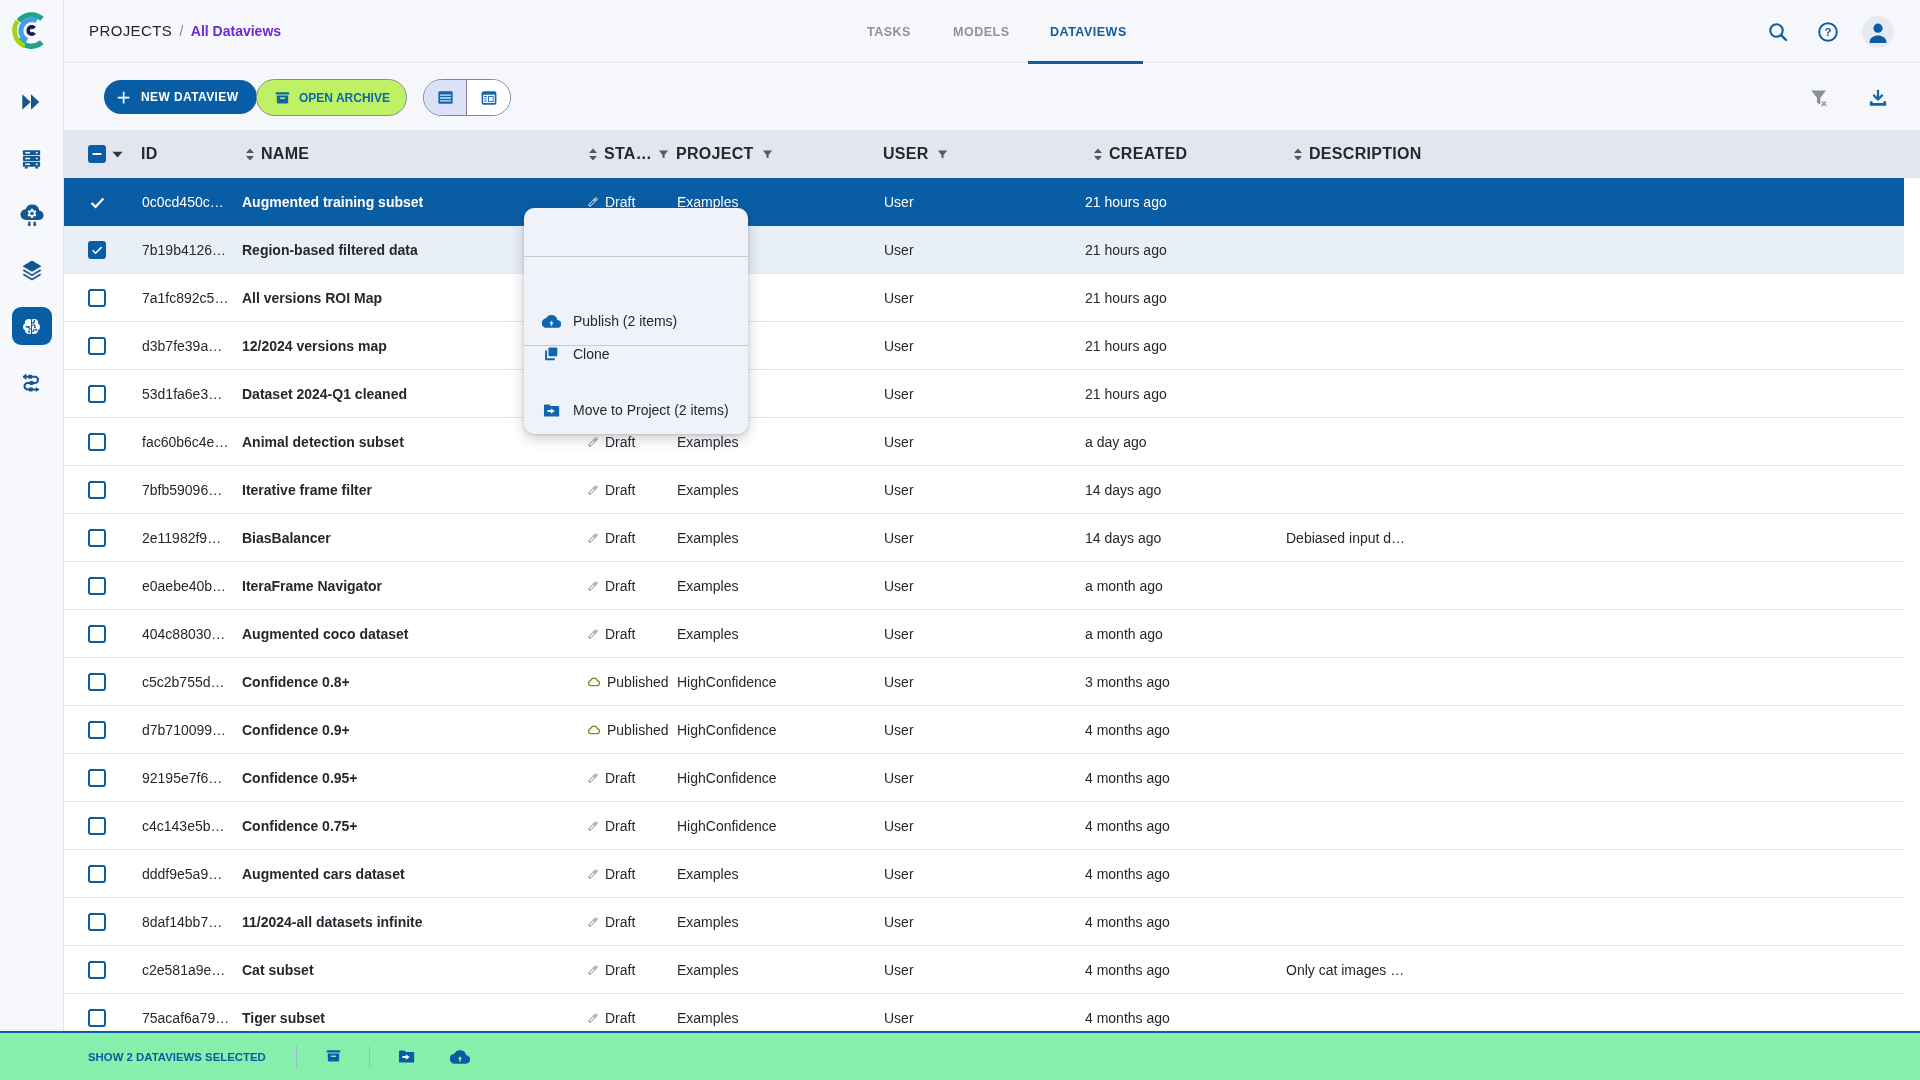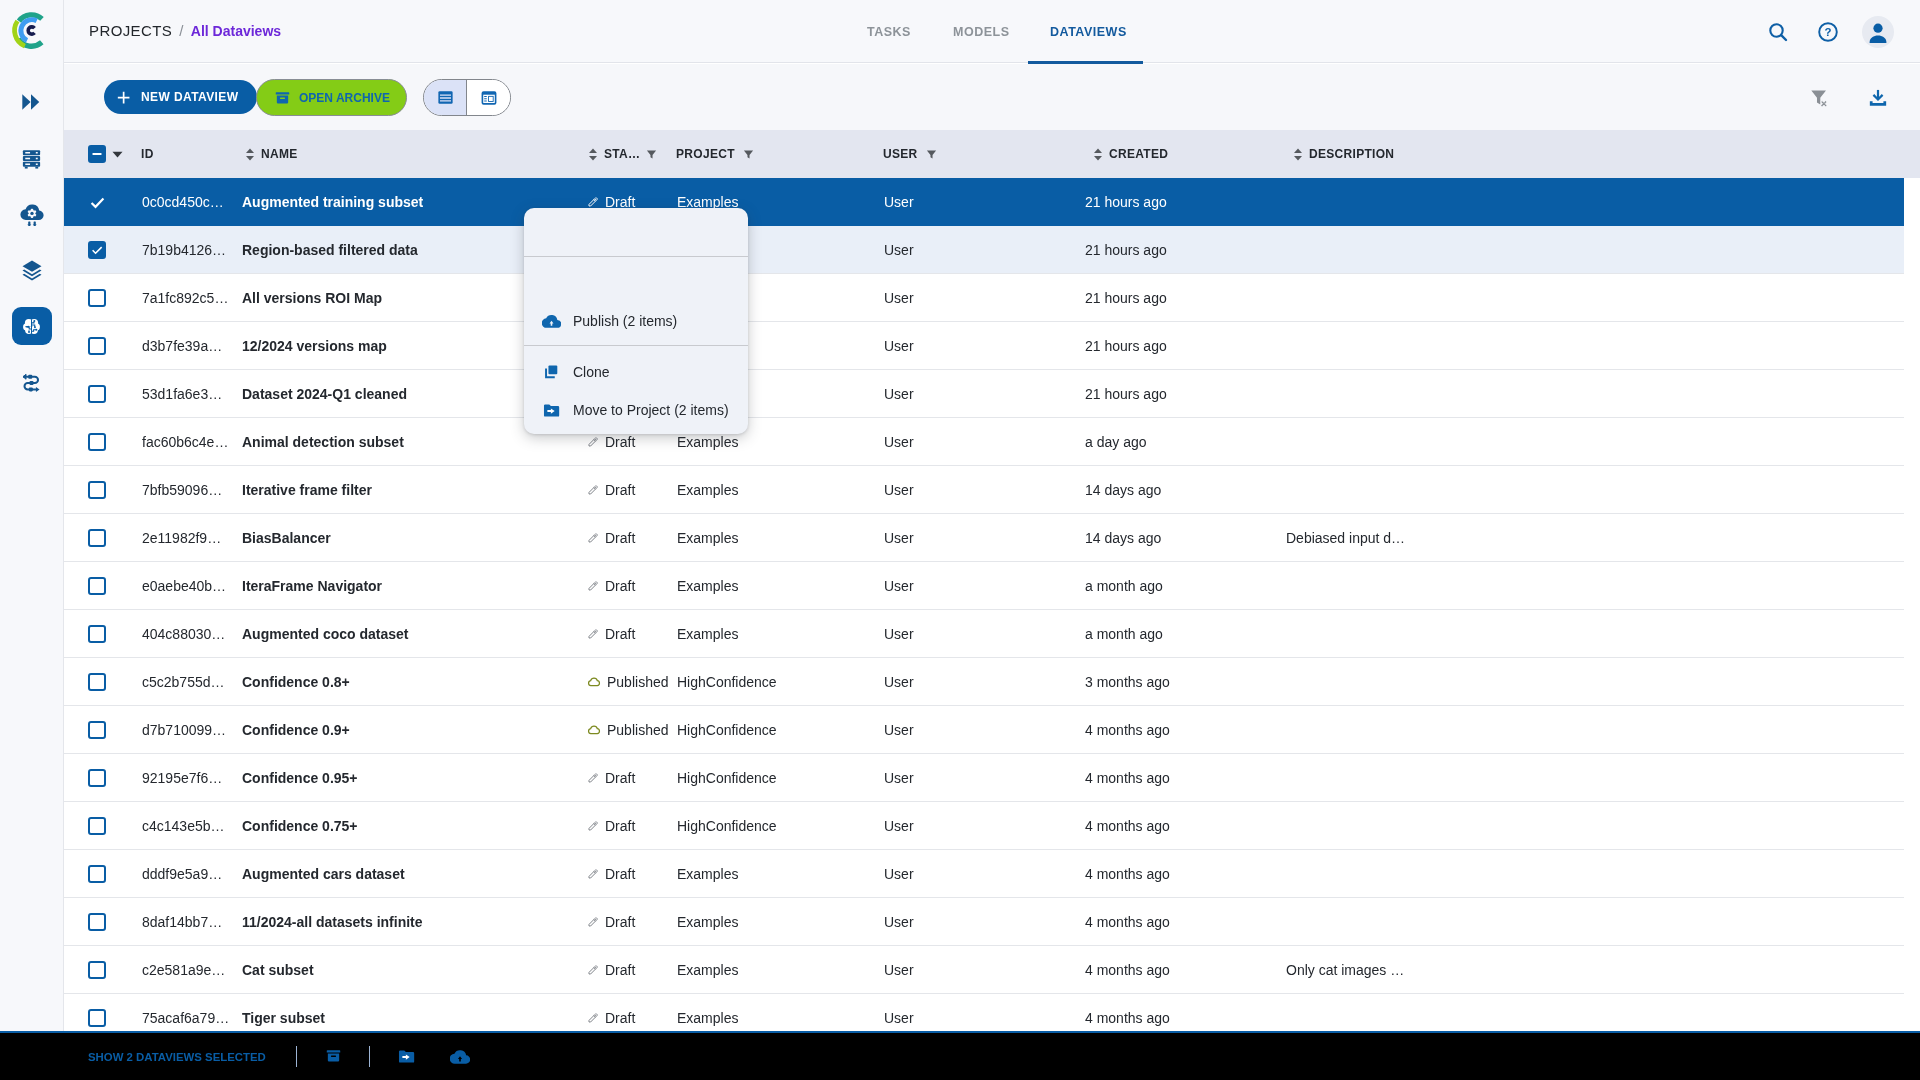--- a/index.html
+++ b/index.html
@@ -26,29 +26,29 @@
   
   .t-ic { position:absolute; z-index:7; }
 
   
   .r-ic { position:absolute; left:20px; z-index:7; }
   #rail-sel { position:absolute; left:12px; top:307px; width:40px; height:38px; background:#095da5; border-radius:9px; z-index:6; }
 
   
   #btn-new { position:absolute; left:104px; top:80px; width:153px; height:34px; background:#095da5; border-radius:17px; color:#fff; font-size:12px; font-weight:700; letter-spacing:.4px; display:flex; align-items:center; z-index:3; }
   #btn-new svg { margin:0 9px 0 11px; }
-  #btn-archive { position:absolute; left:256px; top:79px; width:151px; height:37px; background:#84cc16; border:1px solid #888d94; border-radius:19px; color:#0f66ae; font-size:12px; font-weight:700; letter-spacing:0; display:flex; align-items:center; z-index:3; }
+  #btn-archive { position:absolute; left:256px; top:79px; width:151px; height:37px; background:#bef264; border:1px solid #888d94; border-radius:19px; color:#0f66ae; font-size:12px; font-weight:700; letter-spacing:0; display:flex; align-items:center; z-index:3; }
   #btn-archive svg { margin:0 8px 0 17px; }
   #toggle { position:absolute; left:423px; top:79px; width:88px; height:37px; border:1px solid #82868c; border-radius:19px; overflow:hidden; display:flex; z-index:3; }
   #toggle .half { width:44px; height:100%; display:flex; align-items:center; justify-content:center; background:#fff; }
   #toggle .half.sel { background:#dbe2f7; border-right:1px solid #82868c; }
 
   
   #thead { position:absolute; left:64px; top:130px; width:1856px; height:48px; background:#e3e6f0; z-index:2; }
-  .hcell { position:absolute; top:0; height:48px; display:flex; align-items:center; font-size:12px; font-weight:700; color:#24282e; letter-spacing:.3px; }
+  .hcell { position:absolute; top:0; height:48px; display:flex; align-items:center; font-size:16px; font-weight:700; color:#24282e; letter-spacing:.3px; }
   .row { position:absolute; left:64px; width:1840px; height:48px; background:#fff; border-bottom:1px solid #e4e6ea; z-index:1; }
   .row.sel-dark { background:#095da5; border-bottom:none; }
   .row.sel-light { background:#e9eff8; }
   .row span { position:absolute; top:0; height:48px; display:flex; align-items:center; font-size:14px; color:#24282e; white-space:nowrap; }
   .row.sel-dark span { color:#fff; }
   .c-id   { left:78px; }
   .c-name { left:178px; font-weight:700; }
   .c-st   { left:523px; }
   .st-ic  { margin-right:6px; }
   .c-st .st-draft, .c-st .st-pub { position:static; display:inline; height:auto; }
@@ -66,21 +66,21 @@
   
   #menu { position:absolute; left:524px; top:208px; width:224px; height:226px; background:#eff2f8; border-radius:10px; box-shadow:0 4px 14px rgba(50,54,62,.26), 0 1px 3px rgba(50,54,62,.16); z-index:10; }
   .mi { position:absolute; left:0; width:100%; height:40px; display:flex; align-items:center; font-size:14px; color:#24282e; }
   .mi svg { position:absolute; left:18px; }
   .mi .lbl { position:absolute; left:49px; }
   .mi.hl { left:5px; width:214px; background:#d5d7db; border-radius:6px; }
   .mi.hl svg { left:13px; } .mi.hl .lbl { left:44px; }
   .mdiv { position:absolute; left:0; width:100%; height:0; border-top:1px solid #c8cacf; }
 
   
-  #footer { position:absolute; left:0; top:1031px; width:1920px; height:49px; background:#000000; border-top:2px solid #095da5; z-index:12; }
+  #footer { position:absolute; left:0; top:1031px; width:1920px; height:49px; background:#86efac; border-top:2px solid #095da5; z-index:12; }
   #footer .txt { position:absolute; left:88px; top:0; height:47px; display:flex; align-items:center; color:#095da5; font-size:11.4px; font-weight:700; letter-spacing:0; }
   .fdiv { position:absolute; top:13px; width:1px; height:21px; background:#9db4d4; }
   .f-ic { position:absolute; top:14px; }
 </style>
 </head>
 <body>
 
 <div id="toolbar"></div>
 <div id="topbar"></div>
 <div id="rail"></div>
@@ -535,21 +535,21 @@
 
 <div id="menu">
   <div class="mdiv" style="top:48px"></div>
   <div class="mi" style="top:93px">
       <svg width="19" height="19" viewBox="0 0 24 24">
         <path fill="#0f66ae" d="M19.4 10 A7.5 7.5 0 0 0 5.3 8 A6 6 0 0 0 6 20 h13 a5 5 0 0 0 .4-10 z M14.5 14.5 h-1.5 v3 h-2 v-3 h-1.5 L12 11 z" fill-rule="evenodd"></path>
       </svg>
       <span class="lbl">Publish (2 items)</span>
     </div>
   <div class="mdiv" style="top:137px"></div>
-  <div class="mi" style="top:144px">
+  <div class="mi" style="top:126px">
       <svg width="18" height="18" viewBox="0 0 24 24">
         <rect x="8.6" y="3.2" width="11.8" height="11.8" rx="1.4" fill="#0f66ae"></rect>
         <path d="M5.4 7.4 v11.6 h11.6" fill="none" stroke="#0f66ae" stroke-width="2.6"></path>
       </svg>
       <span class="lbl">Clone</span>
     </div>
   <div class="mi" style="top:182px">
       <svg width="19" height="19" viewBox="0 0 24 24">
         <path fill="#0f66ae" d="M2.5 5.8 a1.5 1.5 0 0 1 1.5-1.5 h5.2 l2 2.1 h9 a1.5 1.5 0 0 1 1.5 1.5 v10.3 a1.5 1.5 0 0 1-1.5 1.5 H4 a1.5 1.5 0 0 1-1.5-1.5 z"></path>
         <path d="M11.2 9.4 v2 H6.8 v2.6 h4.4 v2 l4.8-3.3 z" fill="#fff"></path>

